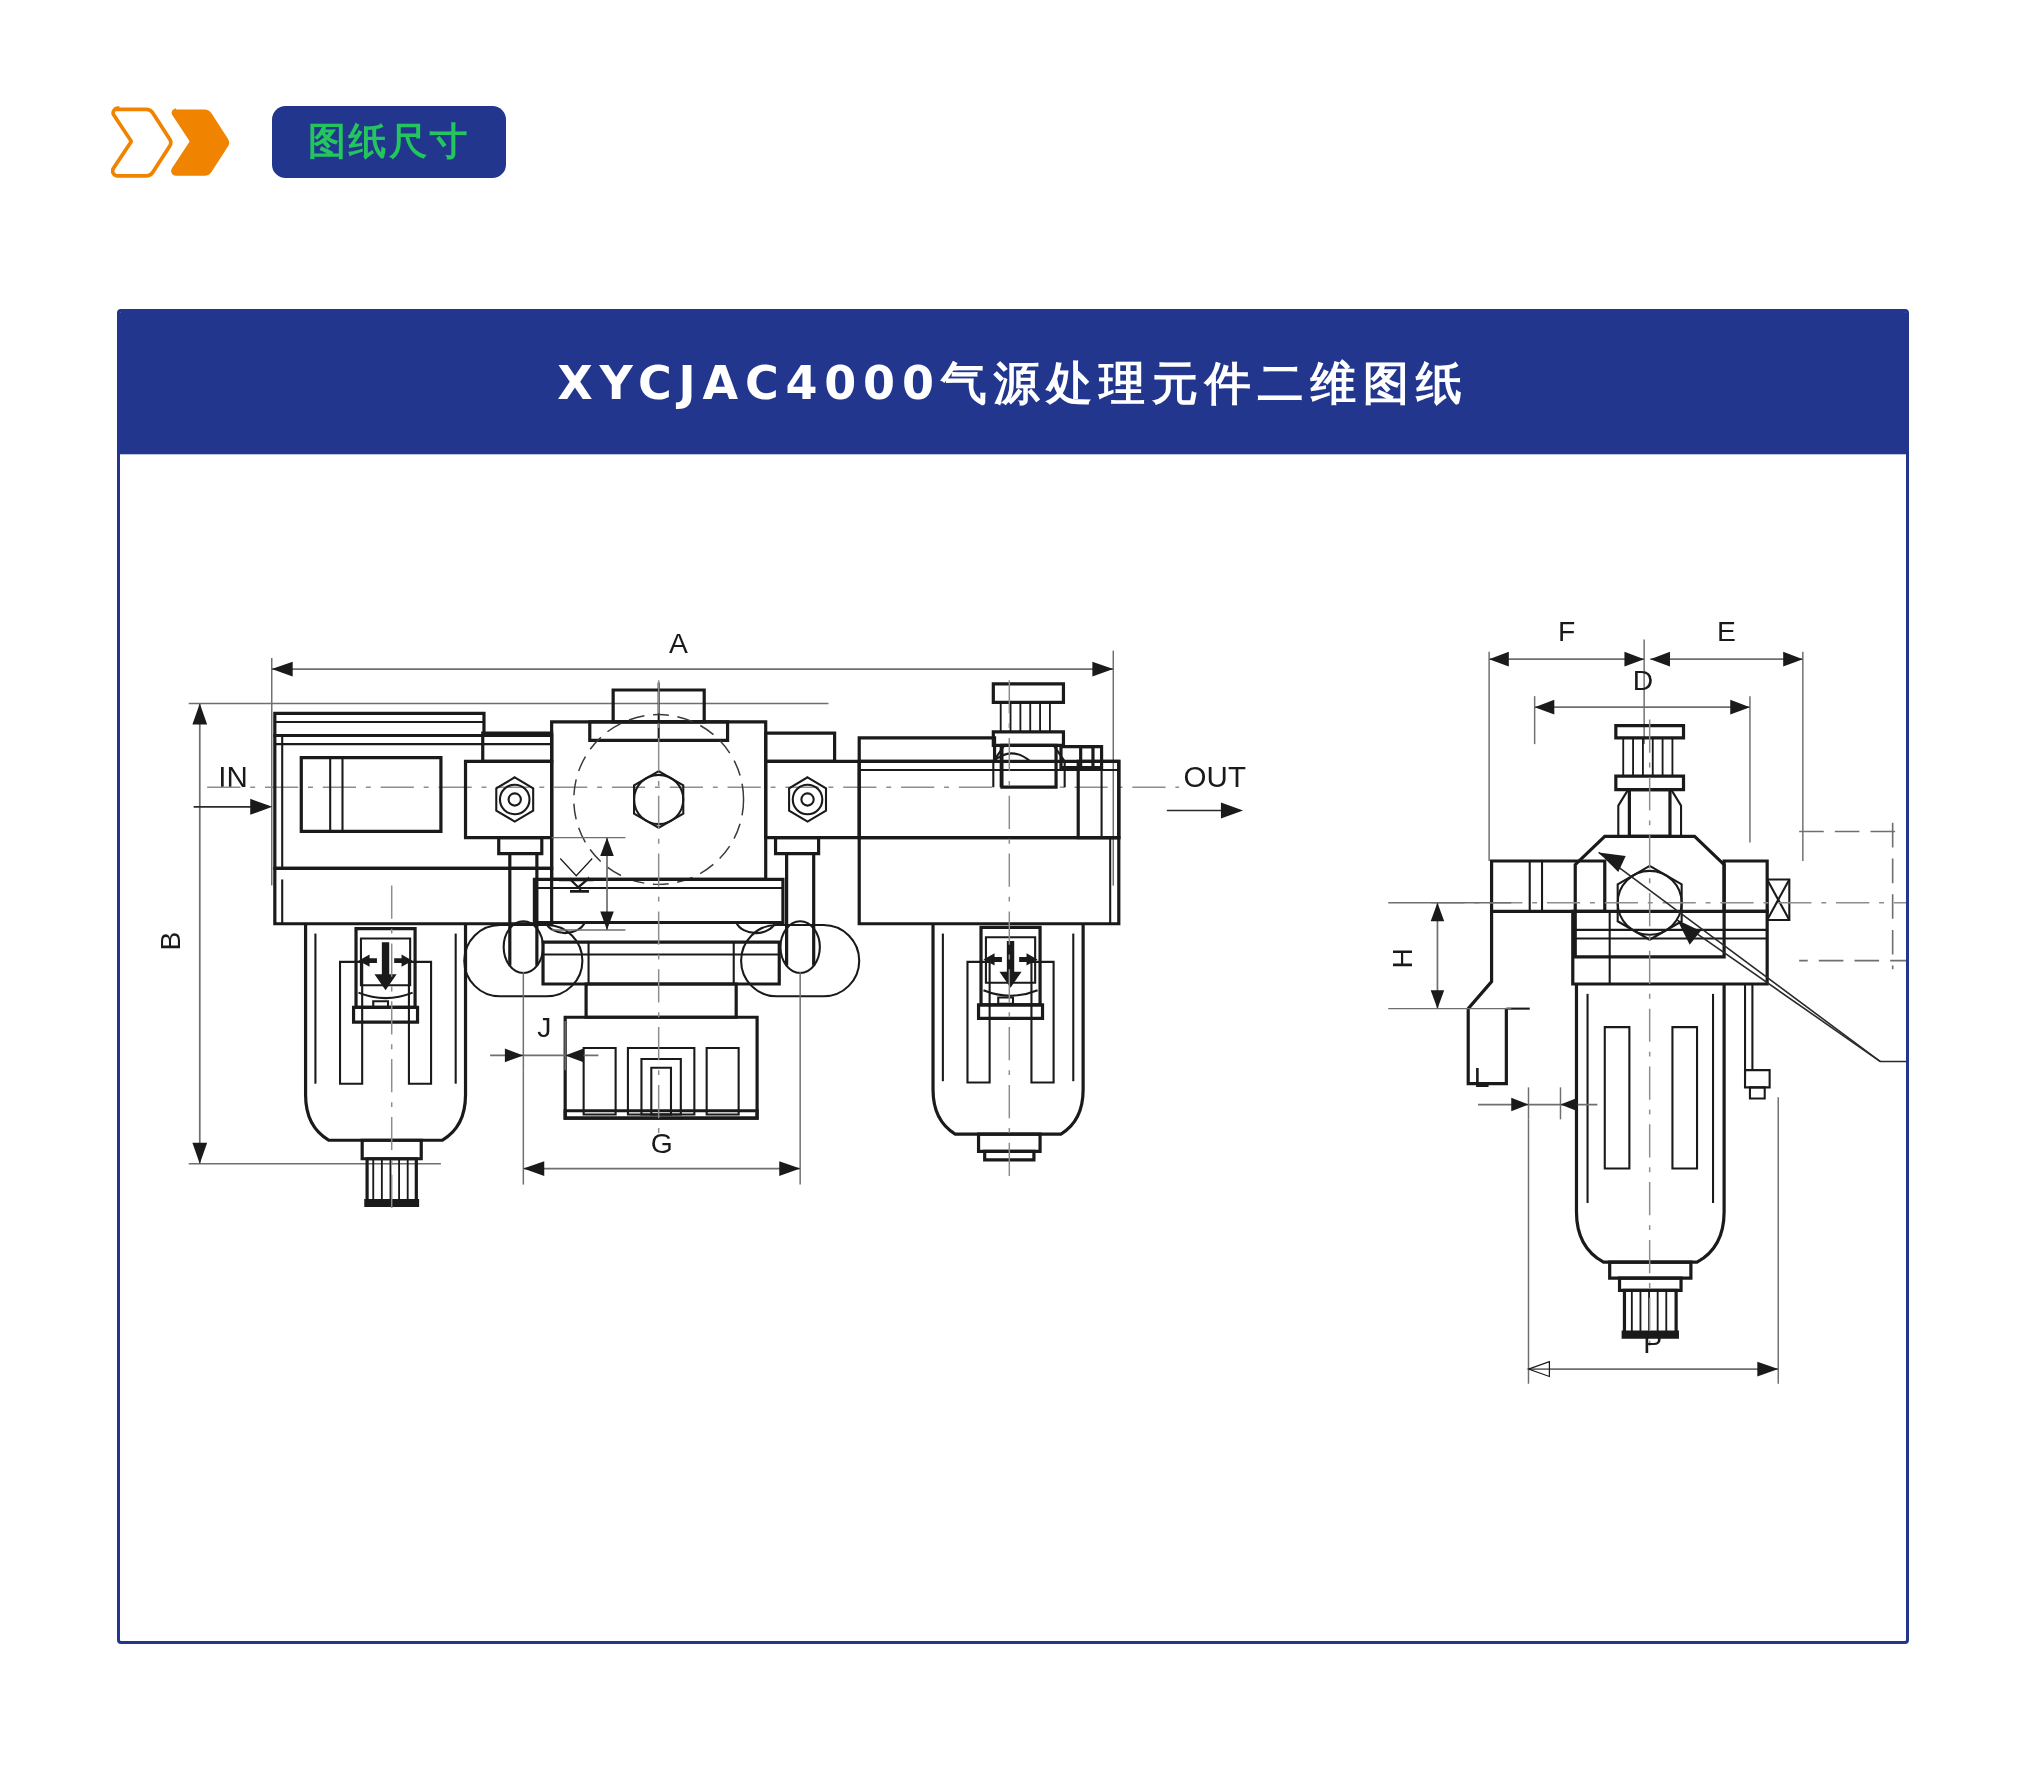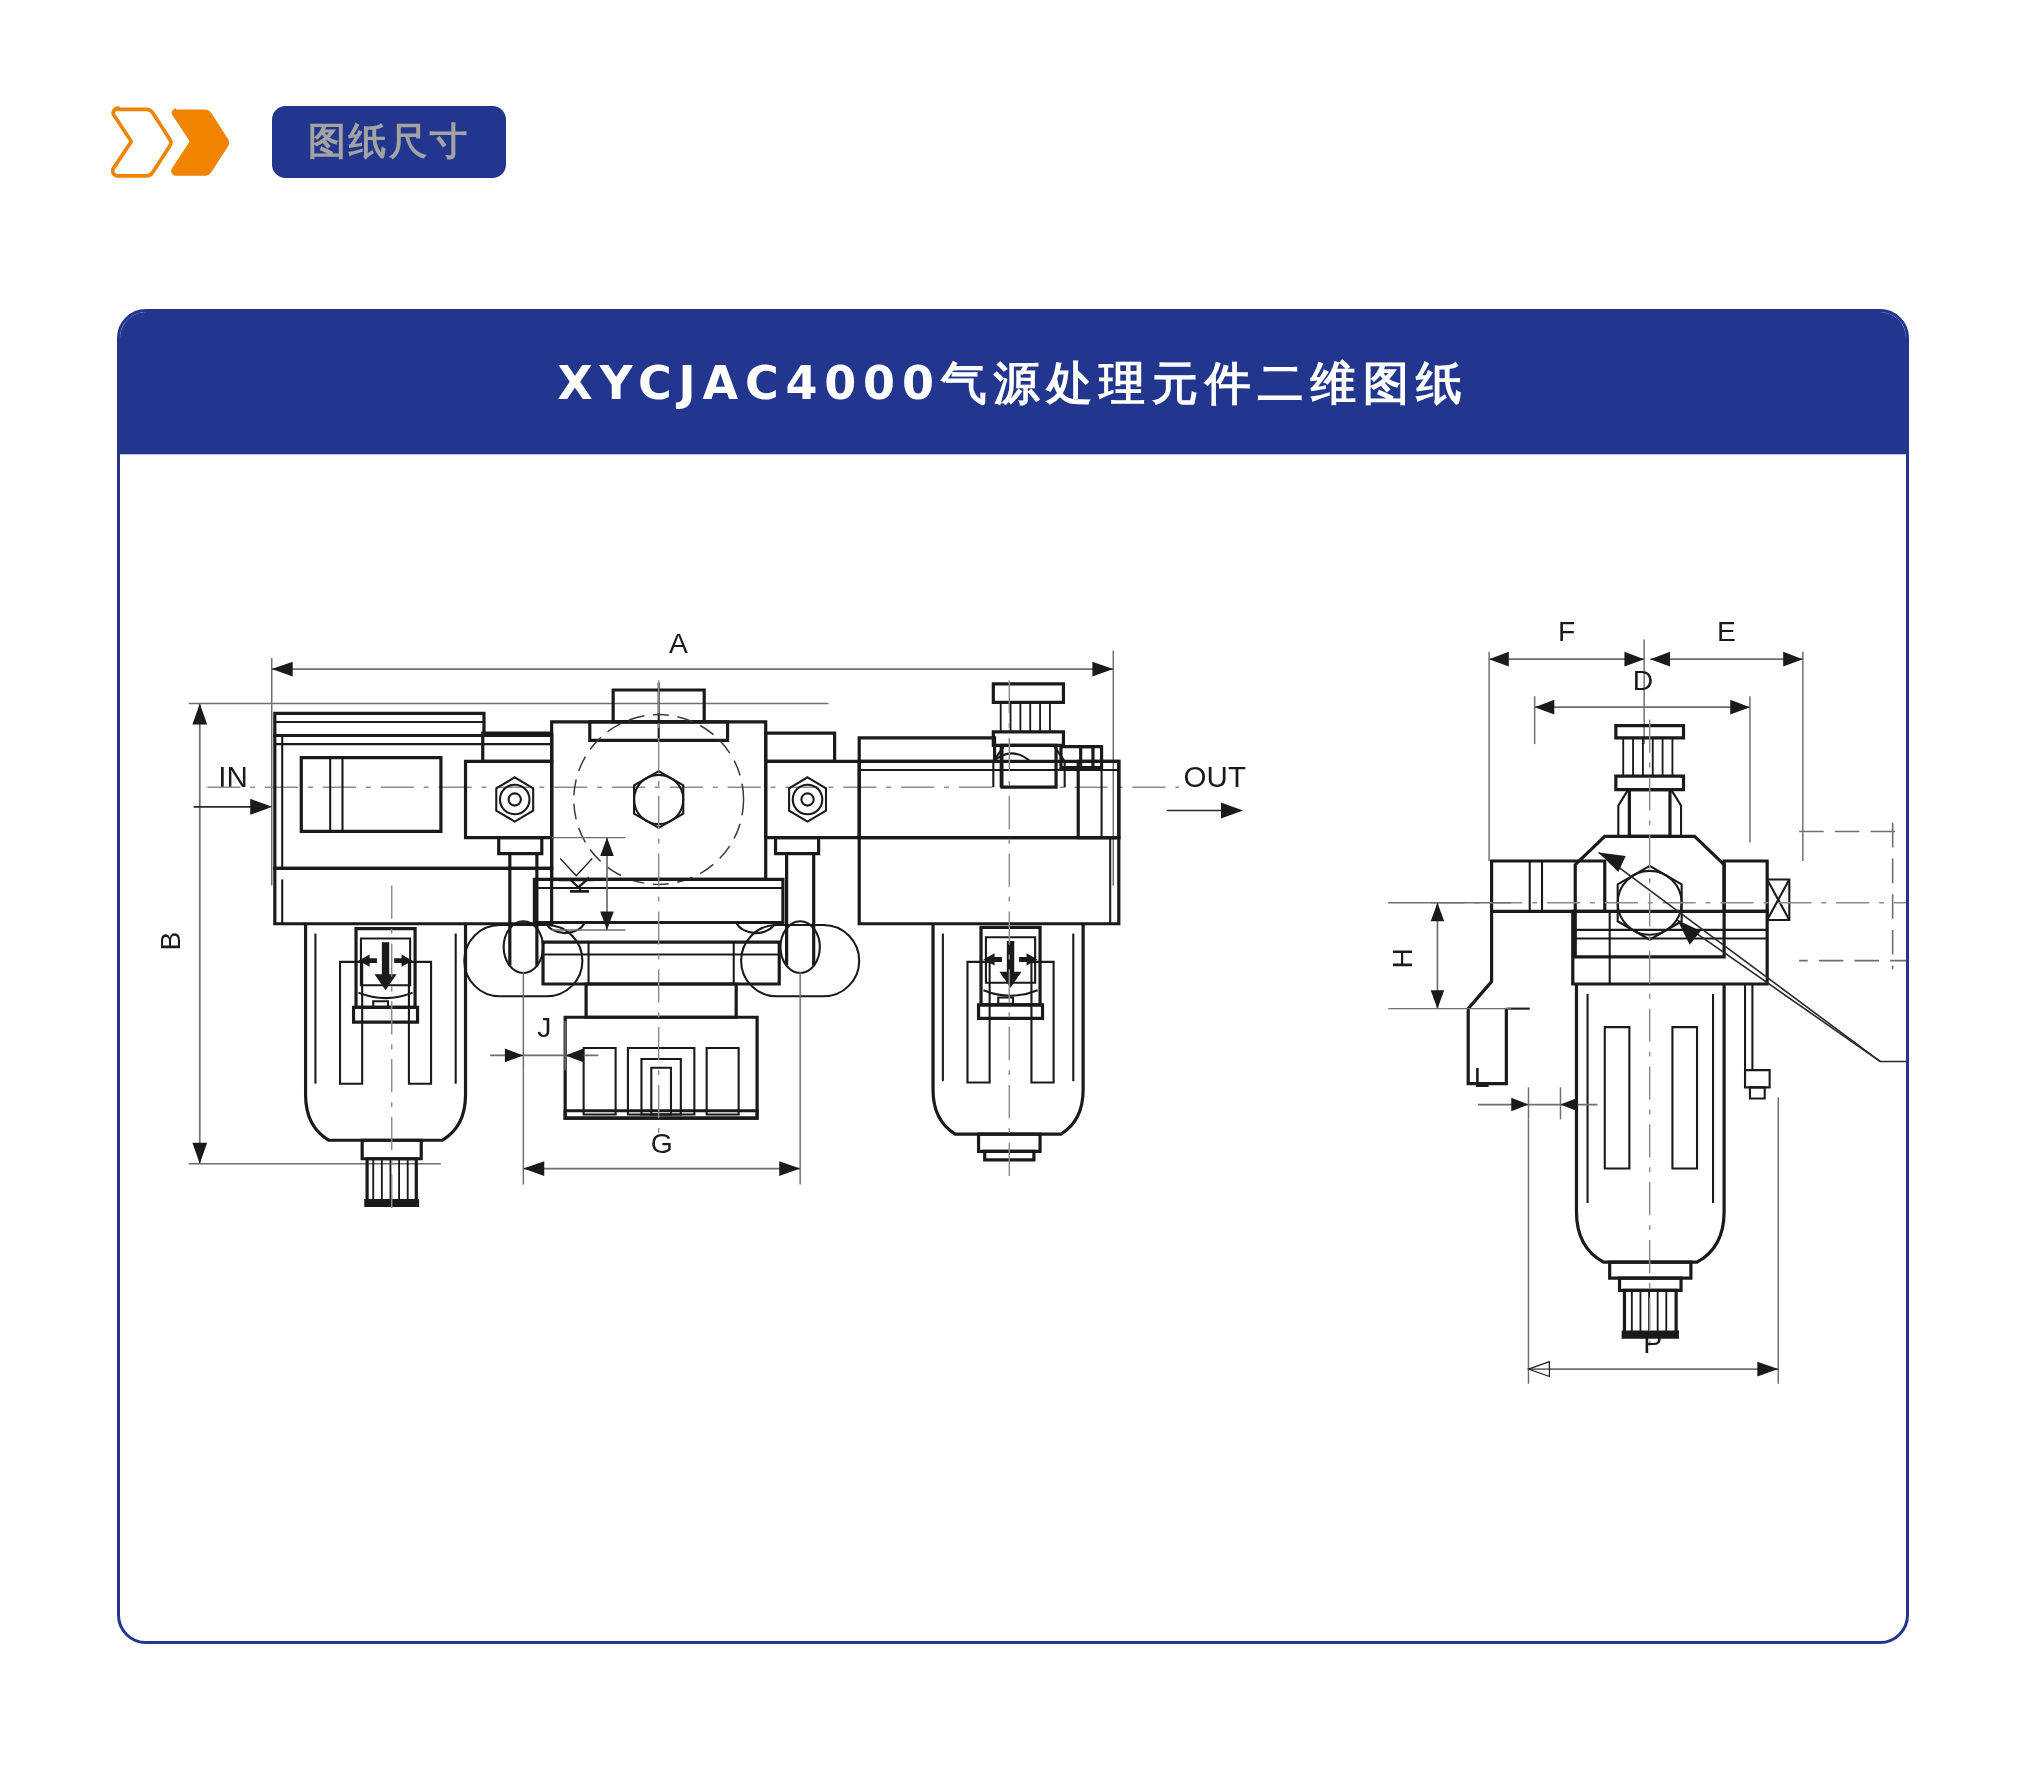--- a/index.html
+++ b/index.html
@@ -2,25 +2,25 @@
 <html style="font-size:10px"><head>
 <meta charset="utf-8">
 <style>
   html,body{margin:0;padding:0;background:#ffffff;}
   body{width:2035px;height:1791px;position:relative;font-family:"Liberation Sans",sans-serif;overflow:hidden;}
 
   
   .badge-row{position:absolute;left:111px;top:102px;display:flex;align-items:center;gap:37px;}
   .chev-wrap{display:flex;align-items:center;gap:3.7px;}
   .tag-pill{background:#21368C;border-radius:13.6px;padding:16px 36px 18.5px 36px;display:flex;align-items:center;justify-content:center;}
-  .tag-pill span{color:#a3a3a3;font-size:38px;font-weight:700;letter-spacing:2.5px;line-height:1;font-family:"DejaVu Sans",sans-serif;}
+  .tag-pill span{color:#22c55e;font-size:38px;font-weight:700;letter-spacing:2.5px;line-height:1;font-family:"DejaVu Sans",sans-serif;}
 
   
   .card{position:absolute;left:117px;top:309px;width:1792px;height:1335px;
-        border:3.7px solid #21368C;border-radius:29px;box-sizing:border-box;background:#fff;overflow:hidden;}
+        border:3.7px solid #21368C;border-radius:4px;box-sizing:border-box;background:#fff;overflow:hidden;}
   .card-head{position:absolute;left:0;top:0;width:100%;height:143px;background:#21368C;
              border-bottom:1.9px solid #b9c5e2;box-sizing:border-box;
              display:flex;align-items:center;justify-content:center;}
   .card-head h1{margin:0;color:#ffffff;font-size:46px;font-weight:700;letter-spacing:6.8px;
                 line-height:1;font-family:"DejaVu Sans",sans-serif;white-space:nowrap;}
   .card-body{position:absolute;left:0;top:143px;width:100%;height:calc(100% - 143px);}
   .drawing-svg{position:absolute;left:0;top:0;width:100%;height:100%;display:block;}
 
   
   .obj{fill:none;stroke:#1a1a1a;stroke-width:3.4;}

